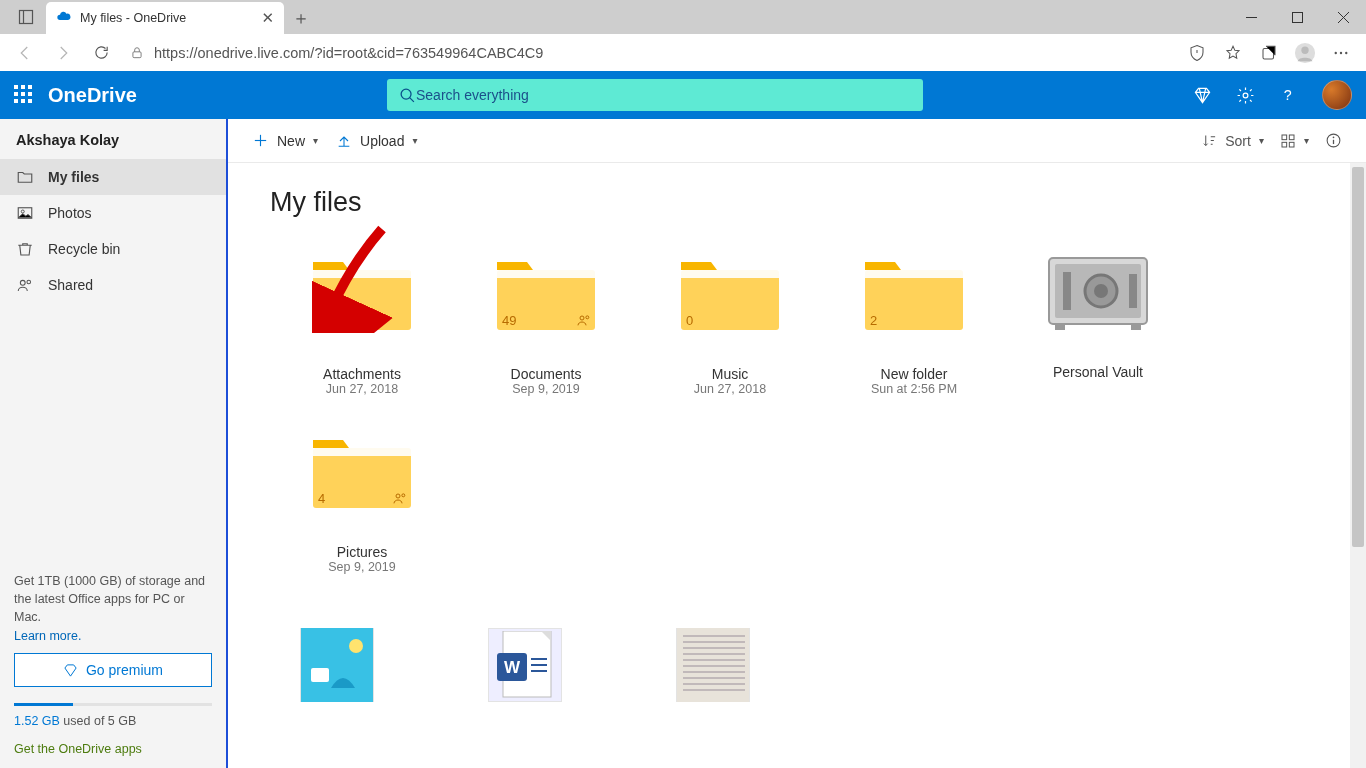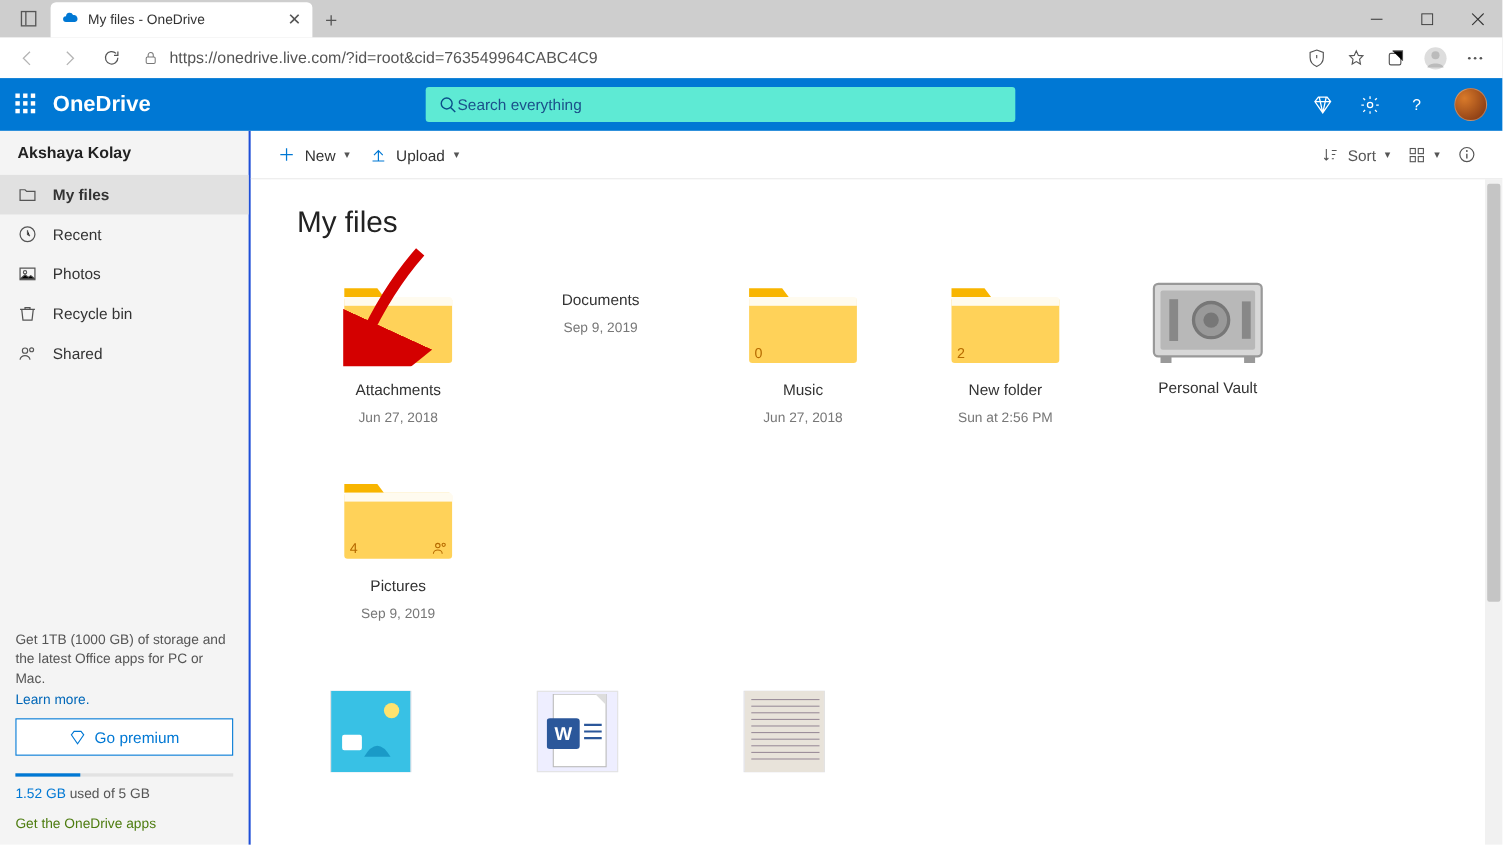--- a/index.html
+++ b/index.html
@@ -62,22 +62,22 @@
 .tbtn .chev { font-size:10px; color:#555; }
 .toolbar-right { margin-left:auto; display:flex; align-items:center; gap:16px; color:#555; }
 
 .files-area { padding: 24px 42px; overflow:auto; height:calc(100% - 44px); }
 .page-title { font-size:27px; font-weight:400; color:#222; margin-bottom:34px; }
 .grid { display:flex; flex-wrap:wrap; gap:0; }
 .tile { width:184px; height:178px; display:flex; flex-direction:column; align-items:center; padding-top:0; }
 .folder-svg { width:108px; height:82px; position:relative; }
 .folder-count { position:absolute; left:10px; bottom:6px; font-size:13px; color:#b76b00; }
 .share-ic { position:absolute; right:8px; bottom:6px; color:#b76b00; }
-.tile-name { font-size:14px; color:#333; margin-top:12px; text-align:right; }
-.tile-sub { font-size:12.5px; color:#777; margin-top:11px; }
+.tile-name { font-size:14px; color:#333; margin-top:32px; text-align:right; }
+.tile-sub { font-size:12.5px; color:#777; margin-top:0; }
 
 .vault-svg { width:110px; height:80px; display:flex; align-items:center; justify-content:center; }
 
 .scrollbar { position:absolute; right:0; top:44px; bottom:0; width:16px; background:#f1f1f1; }
 .scrollbar .thumb { position:absolute; top:4px; left:2px; right:2px; height:380px; background:#c5c5c5; border-radius:2px; }
 
 
 .red-arrow { position:absolute; left:84px; top:104px; pointer-events:none; }
 
 .file-grid { display:flex; gap:114px; padding-left:30px; margin-top:20px; }
@@ -234,29 +234,20 @@
       <span class="nicon">
           <svg width="18" height="18" viewBox="0 0 24 24">
             <path fill="none" stroke="currentColor" stroke-width="1.5" d="M3 6h6l2 2h10v11H3z"></path>
           </svg>
         </span>
       <span>My files</span>
     </div>
     <div class="nav-item">
       <span class="nicon">
           <svg width="18" height="18" viewBox="0 0 24 24">
-            <circle cx="12" cy="12" r="9" fill="none" stroke="currentColor" stroke-width="1.5"></circle>
-            <path stroke="currentColor" stroke-width="1.5" d="M12 7v5l3 2"></path>
-          </svg>
-        </span>
-      <span>Recent</span>
-    </div>
-    <div class="nav-item">
-      <span class="nicon">
-          <svg width="18" height="18" viewBox="0 0 24 24">
             <rect x="3" y="5" width="18" height="14" fill="none" stroke="currentColor" stroke-width="1.5"></rect>
             <circle cx="9" cy="10" r="2" fill="none" stroke="currentColor" stroke-width="1.3"></circle>
             <path stroke="currentColor" stroke-width="1.3" d="M3 18l6-5 4 3 3-2 5 4"></path>
           </svg>
         </span>
       <span>Photos</span>
     </div>
     <div class="nav-item">
       <span class="nicon">
           <svg width="18" height="18" viewBox="0 0 24 24">
@@ -348,20 +339,35 @@
   <path fill="#f8b500" d="M5 10 h30 l6 8 h-36 z"></path>
   <rect x="5" y="18" width="98" height="60" rx="3" fill="#ffd259"></rect>
   <rect x="5" y="18" width="98" height="8" fill="#fff" opacity="0.9"></rect>
 </svg>
 <span class="folder-count">0</span>
 </div>
             <div class="tile-name">Attachments</div>
             <div class="tile-sub">Jun 27, 2018</div>
           </div>
           <div class="tile">
+            <div class="folder-svg">
+<svg viewBox="0 0 108 82" width="108" height="82">
+  <path fill="#f8b500" d="M5 10 h30 l6 8 h-36 z"></path>
+  <rect x="5" y="18" width="98" height="60" rx="3" fill="#ffd259"></rect>
+  <rect x="5" y="18" width="98" height="8" fill="#fff" opacity="0.9"></rect>
+</svg>
+<span class="folder-count">49</span>
+<span class="share-ic">
+                <svg width="16" height="16" viewBox="0 0 24 24">
+                  <circle cx="9" cy="9" r="3" fill="none" stroke="currentColor" stroke-width="1.5"></circle>
+                  <path fill="none" stroke="currentColor" stroke-width="1.5" d="M3 20c0-3 3-5 6-5s6 2 6 5"></path>
+                  <circle cx="17" cy="8" r="2.2" fill="none" stroke="currentColor" stroke-width="1.5"></circle>
+                </svg>
+              </span>
+            </div>
             <div class="tile-name">Documents</div>
             <div class="tile-sub">Sep 9, 2019</div>
           </div>
           <div class="tile">
             <div class="folder-svg">
 <svg viewBox="0 0 108 82" width="108" height="82">
   <path fill="#f8b500" d="M5 10 h30 l6 8 h-36 z"></path>
   <rect x="5" y="18" width="98" height="60" rx="3" fill="#ffd259"></rect>
   <rect x="5" y="18" width="98" height="8" fill="#fff" opacity="0.9"></rect>
 </svg>

